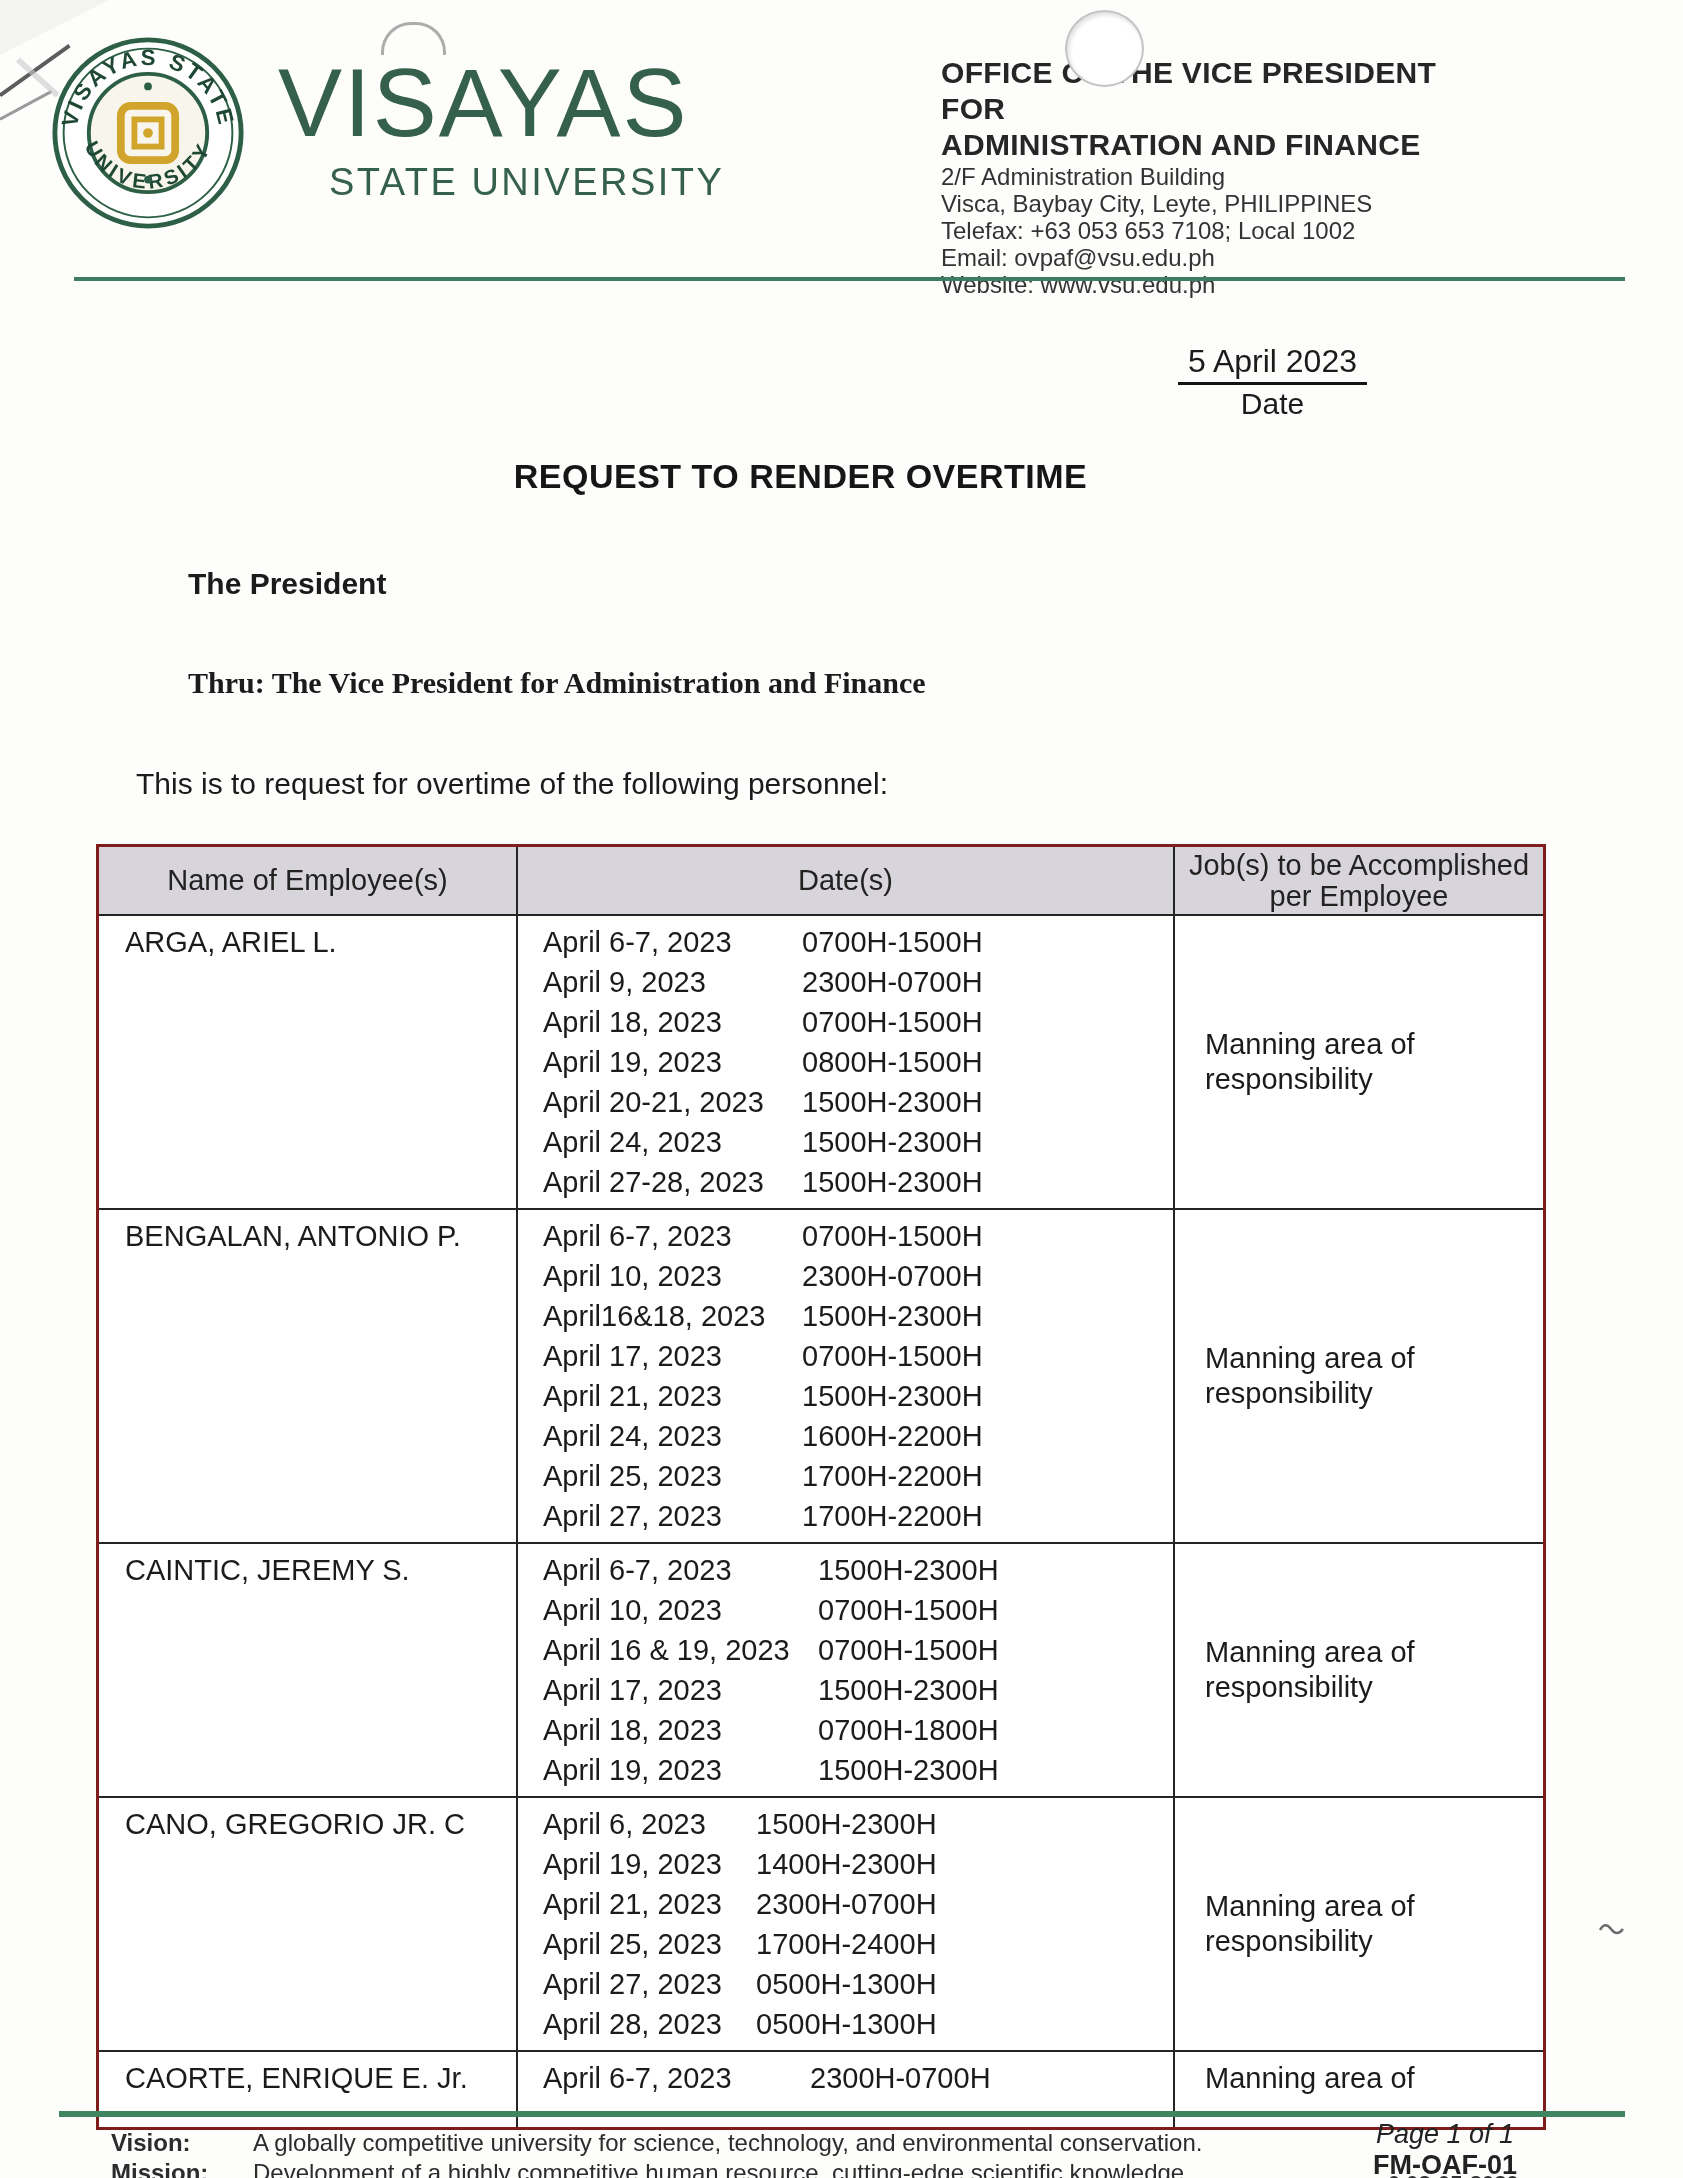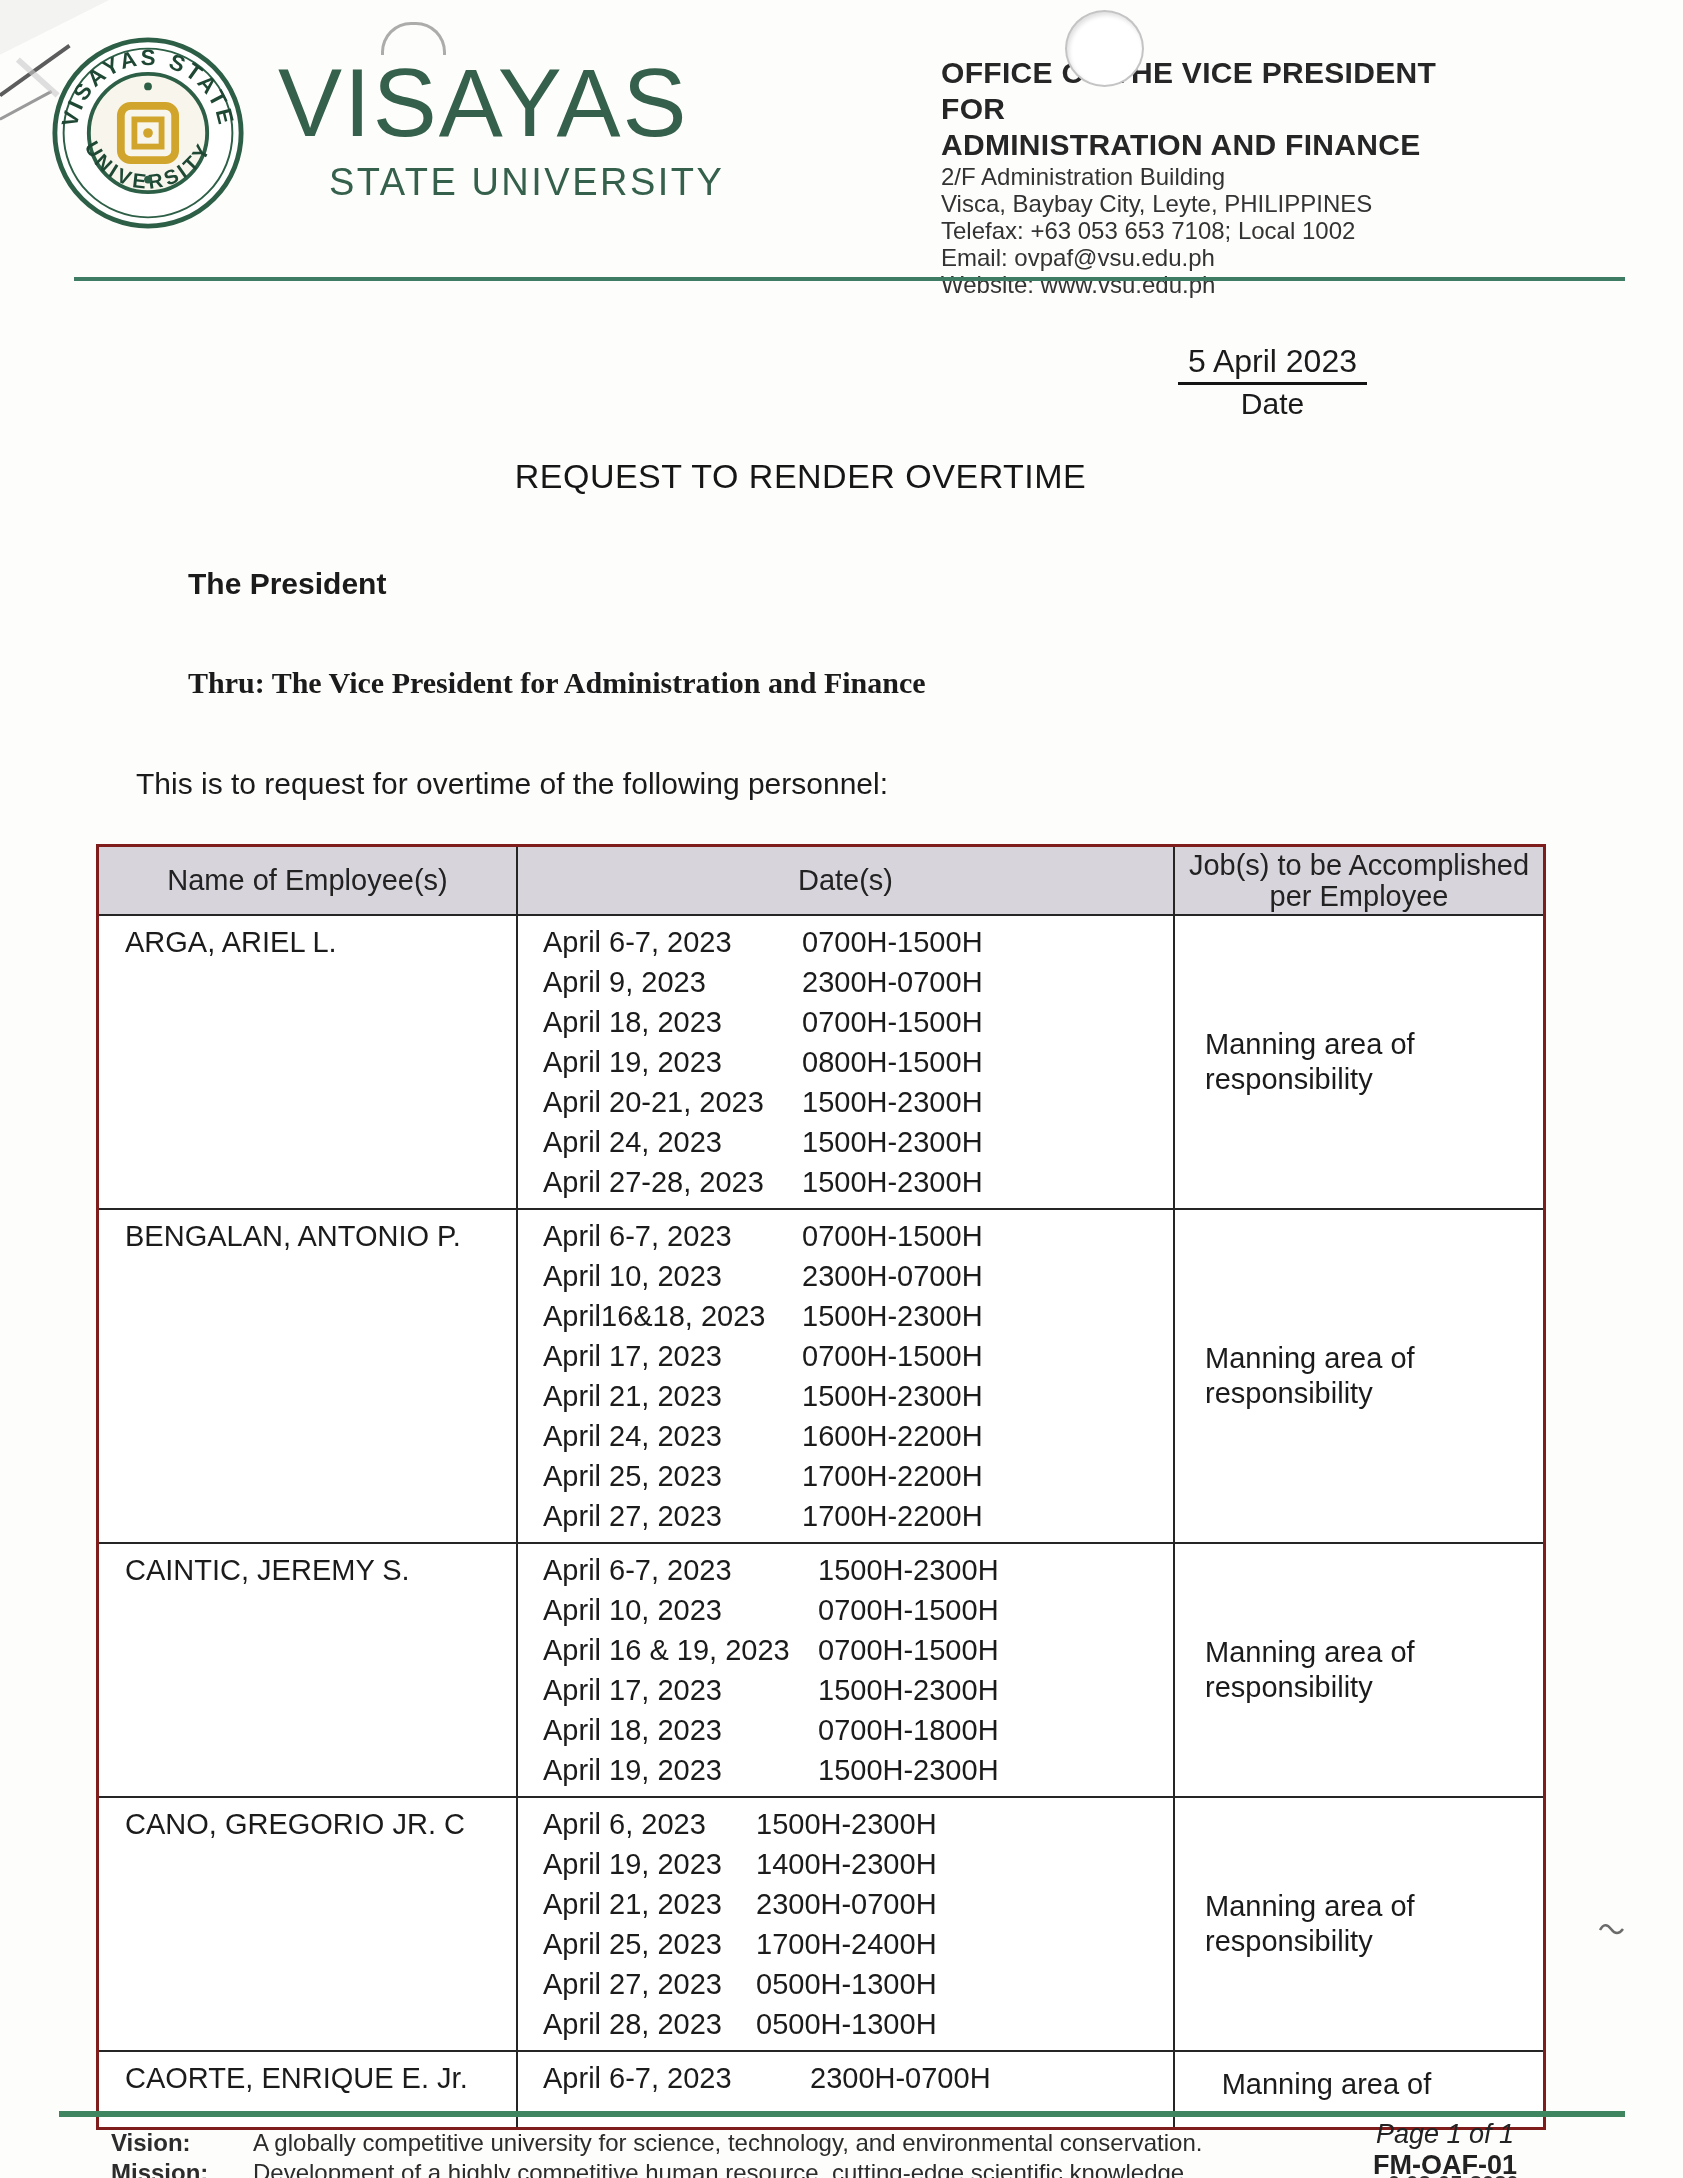--- a/index.html
+++ b/index.html
@@ -30,21 +30,21 @@
   }
   .arc-artifact{position:absolute;left:381px;top:22px;width:59px;height:30px;
     border:3px solid #8a8a8a;border-bottom:none;border-radius:30px 30px 0 0;opacity:.7;}
   .corner-art{position:absolute;left:0;top:0;}
   .margin-squiggle{position:absolute;left:1598px;top:1921px;}
   
   .date-block{position:absolute;left:1129px;top:343px;width:287px;text-align:center;}
   .date-value{display:inline-block;font-size:32px;padding:0 10px 2px 10px;border-bottom:3px solid #141414;text-align:right;}
   .date-label{font-size:30px;margin-top:2px;}
   .doc-title{position:absolute;left:0;top:457px;width:1601px;margin:0;text-align:center;
-    font-size:34px;font-weight:400;letter-spacing:0.5px;color:#161616;}
+    font-size:34px;font-weight:700;letter-spacing:0.5px;color:#161616;}
   .recipient{position:absolute;left:188px;top:567px;font-size:30px;font-weight:700;}
   .thru-line{position:absolute;left:188px;top:666px;font-size:30px;font-weight:700;font-family:Liberation Serif, serif;}
   .intro-line{position:absolute;left:136px;top:767px;font-size:30px;}
   
   .ot-table{
     position:absolute;left:96px;top:844px;width:1450px;
     border:3px solid #7f1d1d;box-sizing:border-box;background:#fff;
   }
   .t-head{display:grid;grid-template-columns:417px 657px 1fr;height:67px;
     background:#d8d4db;border-bottom:2px solid #252525;}
@@ -59,21 +59,21 @@
   .t-row > div + div{border-left:2px solid #252525;}
   .name-cell{padding:10px 8px 0 26px;font-size:29px;color:#1b1b1b;}
   .dates-cell{padding:6px 0 6px 25px;}
   .entry-line{display:flex;line-height:40px;font-size:29px;color:#1b1b1b;}
   .entry-date{display:inline-block;}
   .row-1 .entry-date,.row-2 .entry-date{width:259px;}
   .row-3 .entry-date{width:275px;}
   .row-4 .entry-date{width:213px;}
   .row-5 .entry-date{width:267px;}
   .job-cell{display:flex;align-items:center;padding-left:30px;}
-  .row-5 .job-cell{align-items:flex-start;padding-top:15px;text-align:center;}
+  .row-5 .job-cell{align-items:flex-start;padding-top:9px;}
   .job-text{width:243px;font-size:29px;line-height:35px;color:#1b1b1b;}
   .row-5{min-height:75px;}
   
   .bottom-rule{position:absolute;left:59px;top:2111px;width:1566px;height:6px;background:#3e8560;}
   .vm-row{position:absolute;left:111px;font-size:24px;color:#2c2c2c;display:flex;}
   .vm-label{font-weight:700;width:142px;}
   .vm-text{width:1168px;}
   .vision-row{top:2129px;}
   .mission-row{top:2159px;}
   .page-indicator{position:absolute;left:1346px;top:2119px;width:198px;text-align:center;

